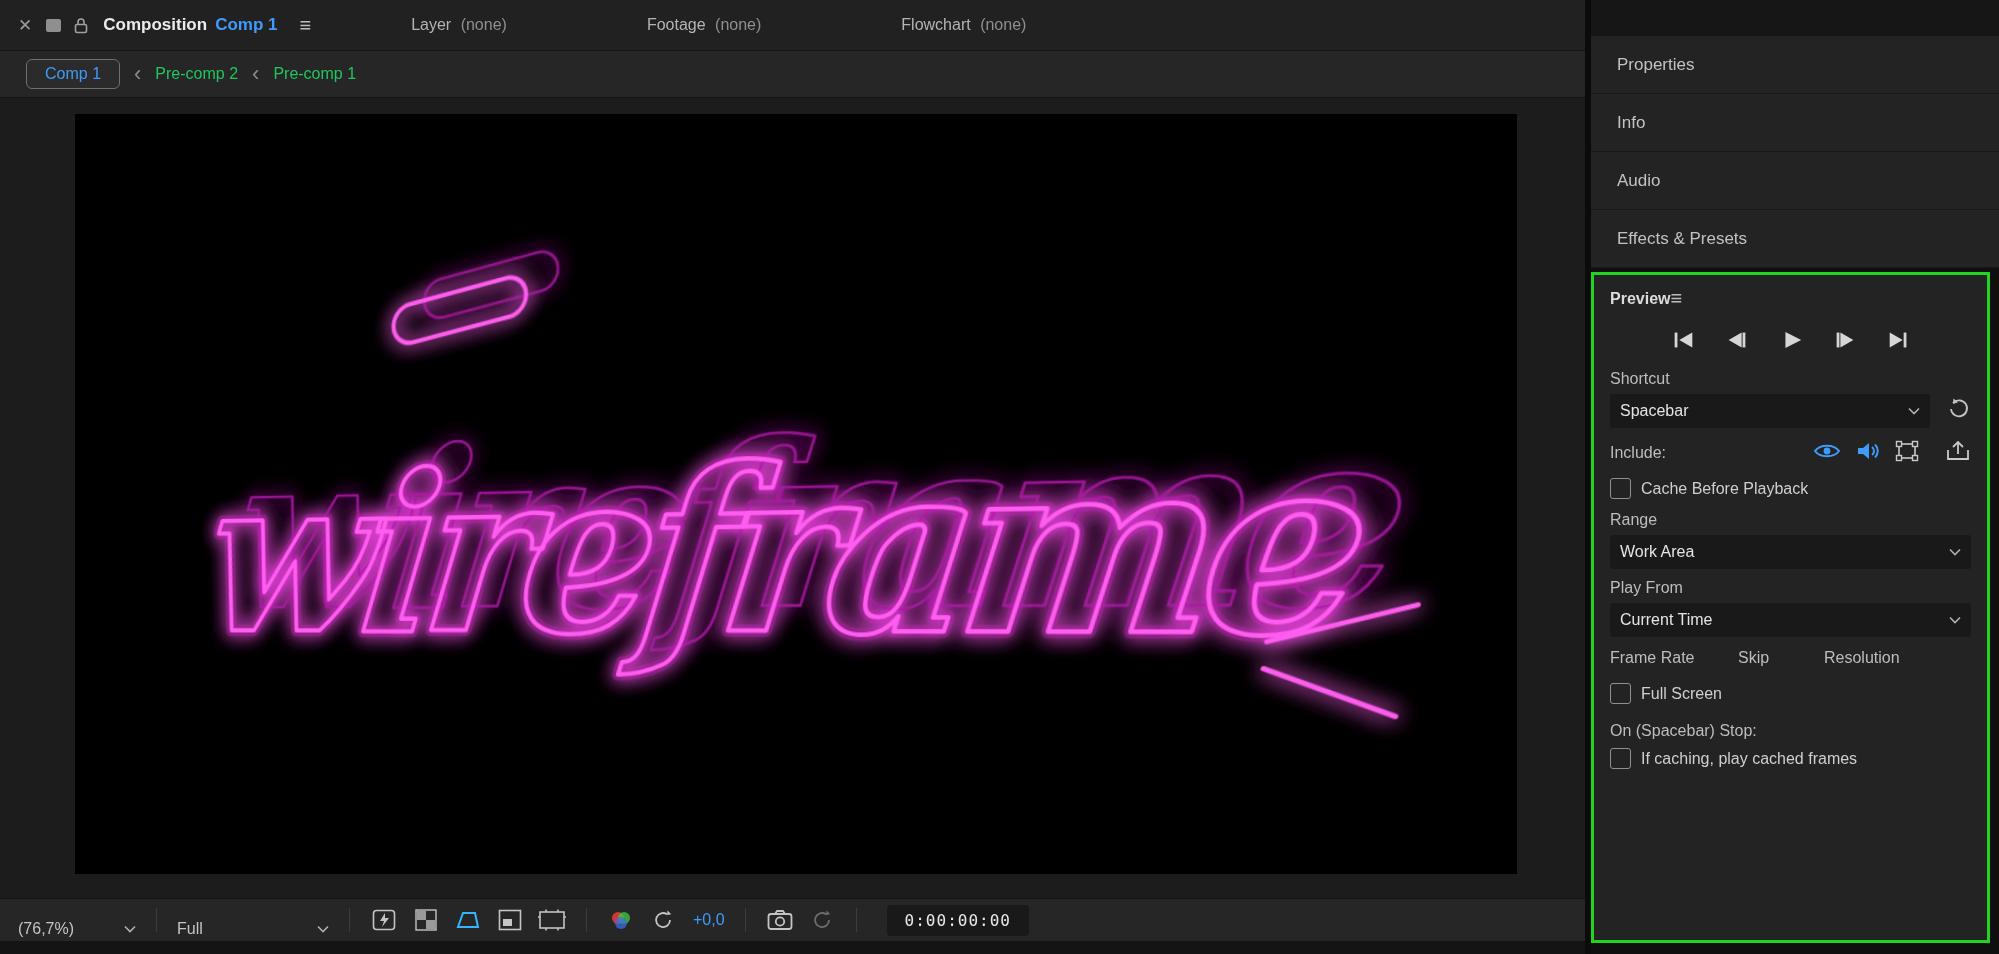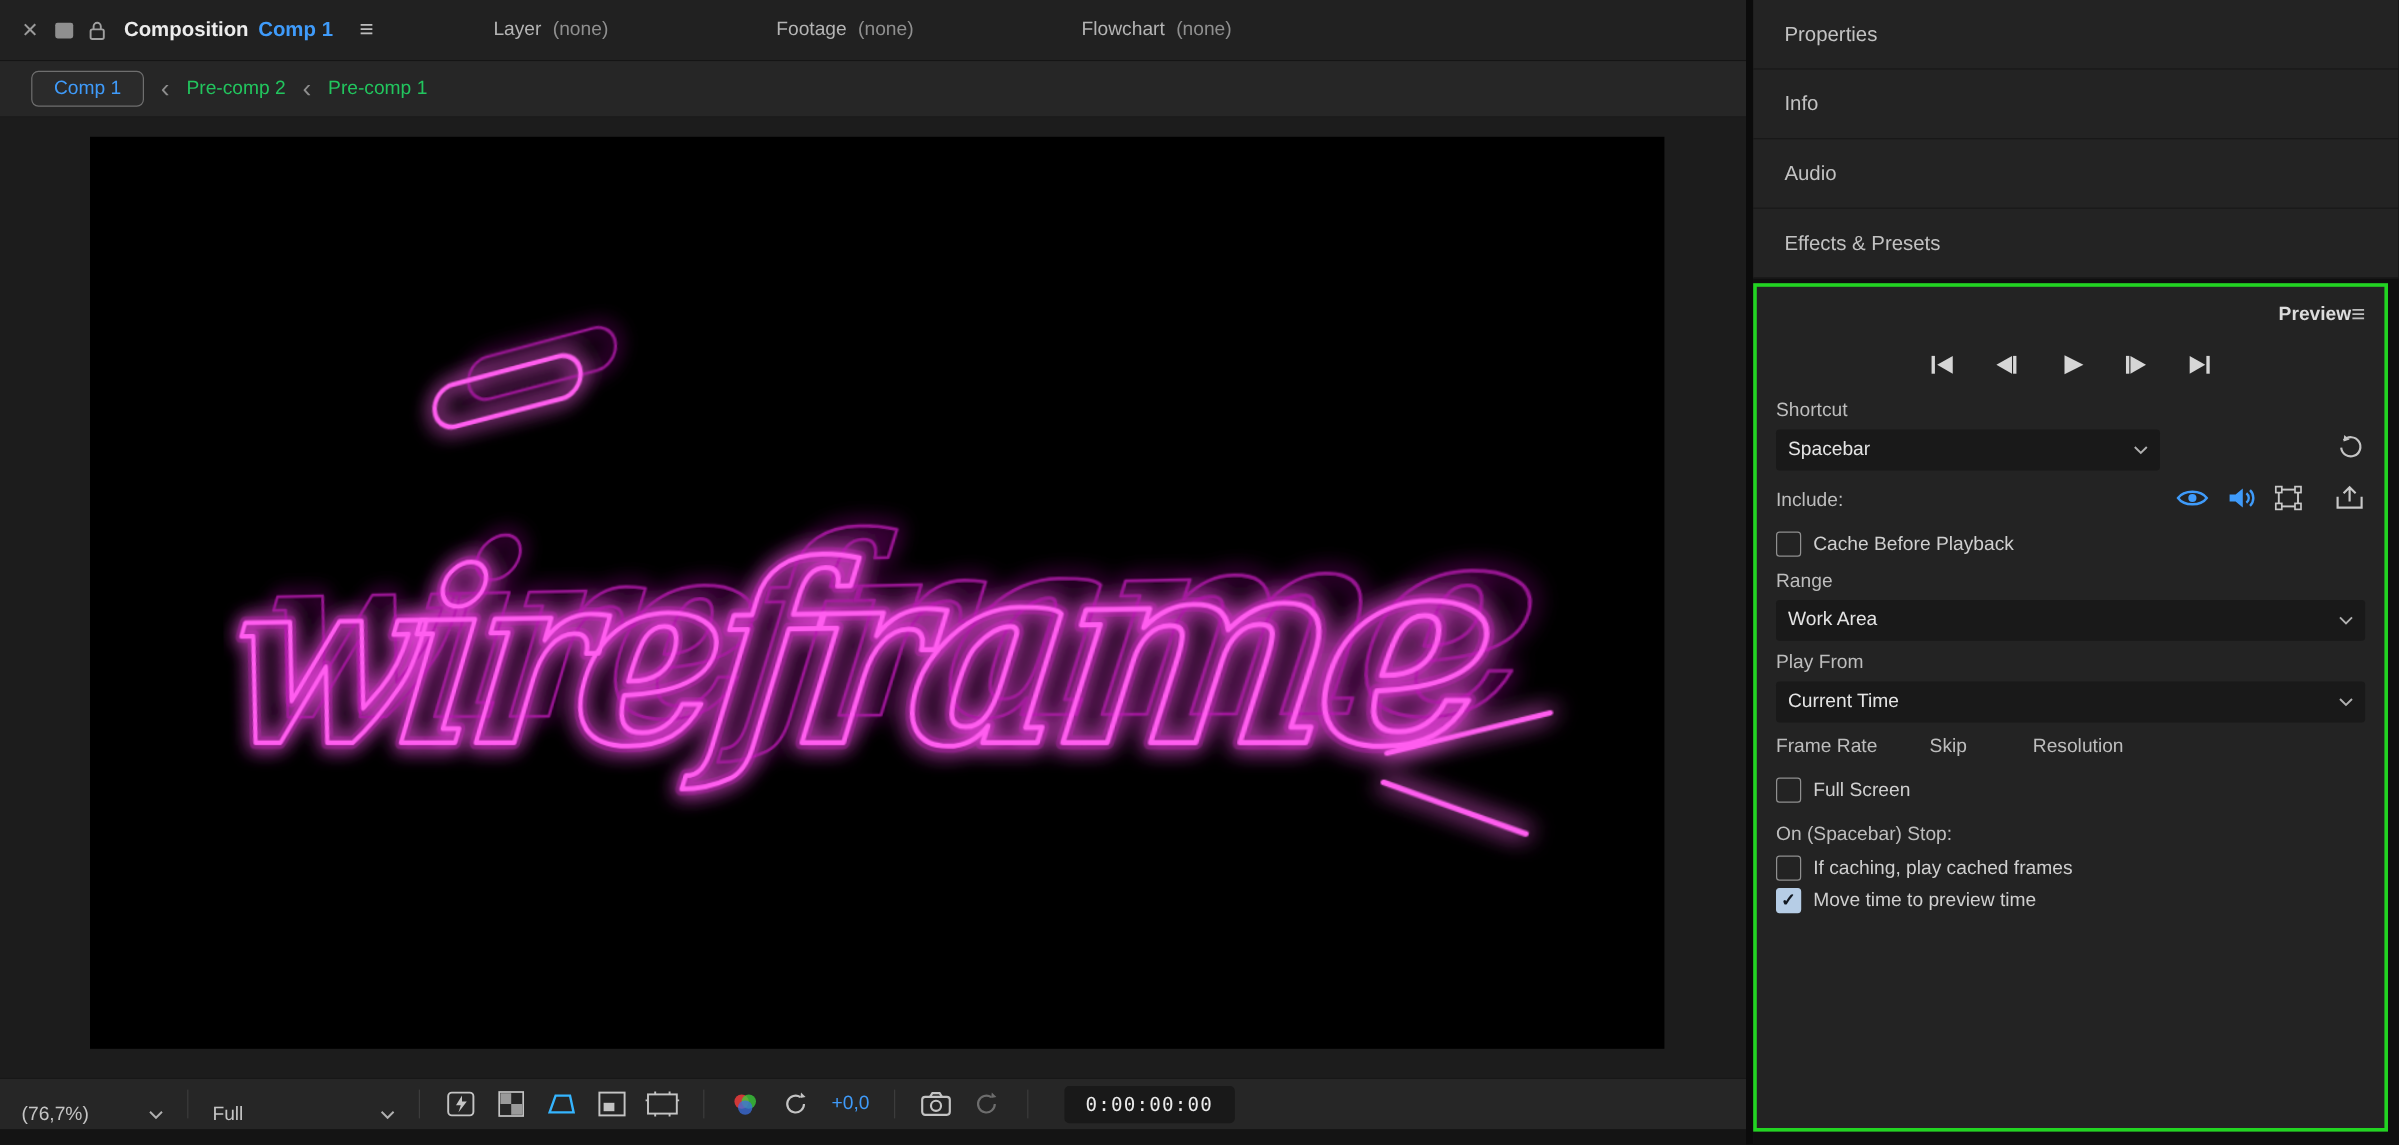--- a/index.html
+++ b/index.html
@@ -30,25 +30,25 @@
   .toolbar{height:42px;display:flex;align-items:center;background:#262626;border-top:1px solid #141414;padding:0 18px;gap:14px;flex:0 0 auto;font-size:16px;}
   .bottom-spacer{height:13px;background:#141414;flex:0 0 auto;}
   .dd-inline{display:flex;align-items:center;justify-content:space-between;color:#c4c4c4;margin-top:18px;}
   .chev{width:12px;height:8px;}
   .tb-div{width:1px;height:24px;background:#3c3c3c;margin:0 6px;}
   .tb-icon{width:28px;height:24px;display:flex;align-items:center;justify-content:center;}
   .exposure{color:#3f9bfa;margin-left:2px;}
   .timecode{background:#191919;border-radius:4px;padding:6px 18px;color:#eaeaea;
             font-family:"DejaVu Sans Mono",monospace;font-size:16px;letter-spacing:1px;margin-left:10px;}
   
-  .sidebar{width:538px;display:flex;flex-direction:column;background:#0f0f0f;flex:0 0 auto;}
+  .sidebar{width:408px;display:flex;flex-direction:column;background:#0f0f0f;flex:0 0 auto;margin-top:36px;}
   .side-row{height:57px;display:flex;align-items:center;background:#232323;border-bottom:1px solid #181818;
             padding-left:26px;color:#c2c2c2;font-size:17px;flex:0 0 auto;}
   .preview{flex:1;background:#232323;border:3px solid #22d422;margin:4px 9px 11px 0;display:flex;flex-direction:column;min-height:0;}
-  .pv-head{display:flex;align-items:center;justify-content:flex-end;padding:12px 16px 8px 16px;}
+  .pv-head{display:flex;align-items:center;justify-content:flex-start;padding:12px 16px 8px 16px;}
   .pv-title{color:#dcdcdc;font-weight:bold;font-size:16px;}
   .transport{display:flex;justify-content:center;gap:24px;padding:10px 0 14px 0;}
   .tr-btn{width:30px;height:24px;display:flex;align-items:center;justify-content:center;}
   .pv-body{padding:4px 16px 0 16px;display:flex;flex-direction:column;}
   .lbl{color:#bdbdbd;font-size:16px;margin:10px 0 6px 0;}
   .dd{height:34px;background:#191919;border-radius:3px;display:flex;align-items:center;justify-content:space-between;
       padding:0 10px;color:#e4e4e4;font-size:16px;}
   .row{display:flex;align-items:center;}
   .shortcut-row{gap:14px;}
   .shortcut-row .dd{flex:0 0 300px;}
@@ -363,20 +363,16 @@
         <div class="cb-row">
           <span class="checkbox"></span>
           <span class="cb-label">Full Screen</span>
         </div>
 
         <div class="lbl onstop">On (Spacebar) Stop:</div>
         <div class="cb-row" style="margin-top:2px">
           <span class="checkbox"></span>
           <span class="cb-label">If caching, play cached frames</span>
         </div>
-        <div class="cb-row" style="margin-top:4px">
-          <span class="checkbox checked"></span>
-          <span class="cb-label">Move time to preview time</span>
-        </div>
       </div>
     </div>
   </div>
 </div>
 
 </body></html>

